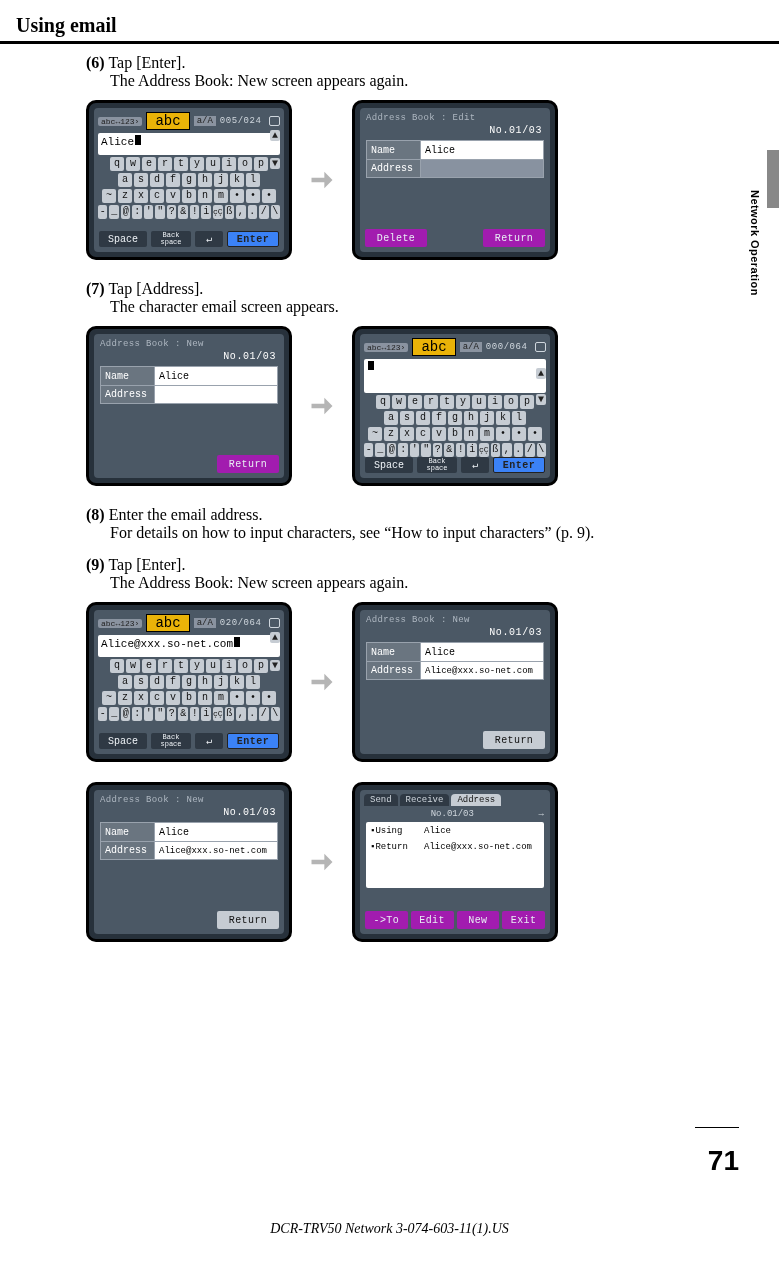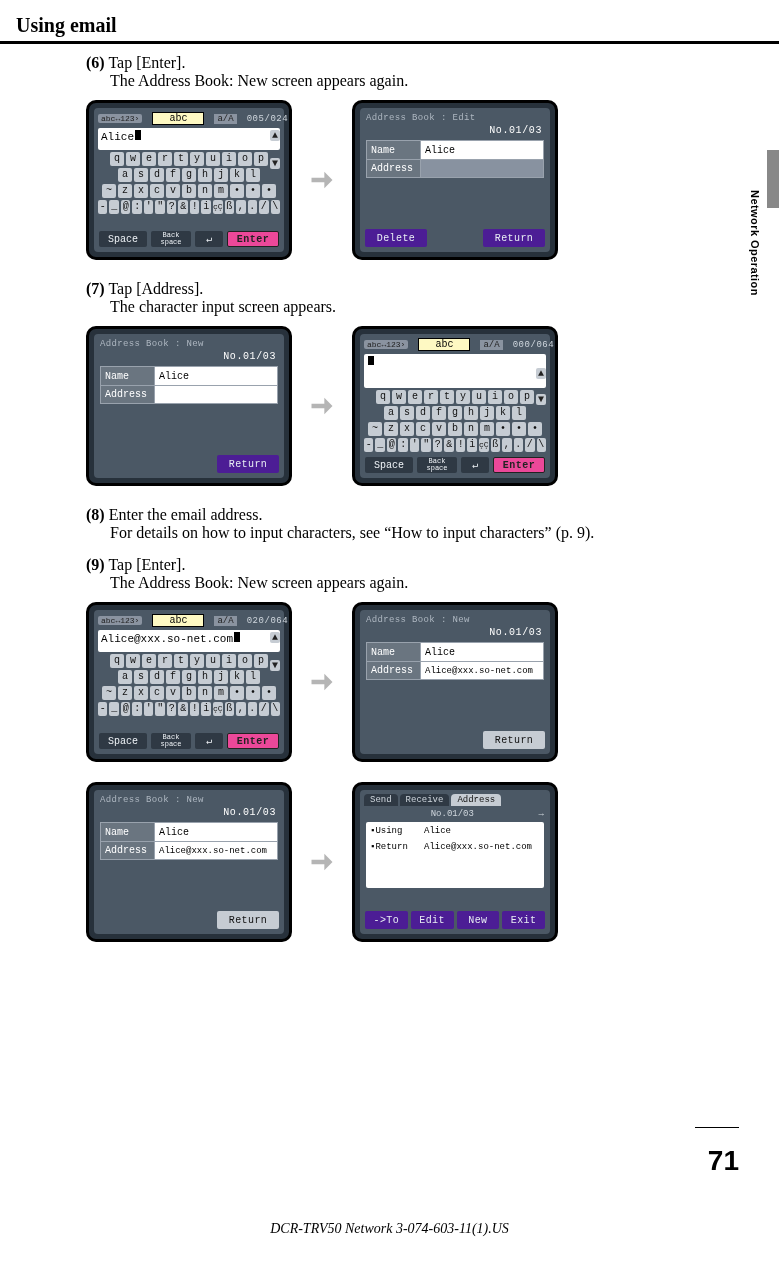--- a/index.html
+++ b/index.html
@@ -13,53 +13,53 @@
   .section-tab .label { position:absolute; right:18px; top:40px; width:16px; text-align:center; font-family:Arial,Helvetica,sans-serif; font-weight:700; font-size:11px; writing-mode:vertical-rl; letter-spacing:.04em; }
   .content { margin-left:46px; }
   .step-head { font-weight:700; }
   .step { margin-bottom:6px; }
   .figrow { display:flex; align-items:center; gap:16px; margin:10px 0 20px 0; }
   .arrow { color:#b5b5b5; }
   .arrow svg { width:28px; height:28px; display:block; }
   .device { border:3px solid #000; border-radius:10px; width:206px; height:160px; position:relative; background:#27313b; font-family:"Lucida Console","Courier New",monospace; color:#fff; overflow:hidden; }
   .device .inner { position:absolute; inset:5px; background:#4b5865; border-radius:4px; }
   
-  .kbtop { display:flex; align-items:center; gap:10px; padding:4px 4px 3px 4px; font-size:9px; color:#222; }
+  .kbtop { display:flex; align-items:center; gap:4px; padding:4px 4px 3px 4px; font-size:9px; color:#222; }
   .chip { background:#8a93a0; color:#222; border-radius:2px; padding:0 3px; font-size:8px; }
-  .chip2 { background:#fef9c3; color:#000; padding:0 16px; border:1px solid #000; font-size:10px; }
+  .chip2 { background:#eab308; color:#000; padding:0 8px; border:1px solid #000; font-size:14px; }
   .chip3 { background:#8a93a0; color:#222; padding:0 3px; font-size:9px; }
   .counter { margin-left:auto; color:#cfd6dd; font-size:9px; letter-spacing:.06em; }
   .corner-icon { width:12px; height:10px; border:1px solid #cfd6dd; border-radius:2px; margin-left:4px; position:relative; }
   .textarea { margin:0 4px; background:#fff; color:#000; height:22px; font-size:11px; padding:2px 3px; border-radius:2px; position:relative; }
   .textarea.tall { height:34px; }
   .caret { display:inline-block; width:6px; height:10px; background:#000; vertical-align:baseline; margin-left:1px; }
   .sidetri { position:absolute; right:4px; width:10px; font-size:10px; color:#222; background:#c6ccd3; text-align:center; border-radius:2px; }
   .sidetri.up { top:22px; }
   .sidetri.dn { top:50px; }
   .kbrows { padding:2px 4px 0 4px; }
   .krow { display:flex; gap:2px; justify-content:center; margin-bottom:2px; }
   .key { background:#c6ccd3; color:#111; font-size:10px; width:14px; height:14px; line-height:14px; text-align:center; border-radius:2px; }
   .key.sm { font-size:8px; }
   .bottomrow { position:absolute; left:5px; right:5px; bottom:5px; display:flex; gap:4px; align-items:center; }
   .bkey { background:#2f3944; color:#eef2f6; font-size:10px; height:16px; display:flex; align-items:center; justify-content:center; border-radius:2px; }
   .bkey.space { flex:0 0 48px; }
   .bkey.bs { flex:0 0 40px; font-size:8px; flex-direction:column; line-height:1; }
   .bkey.ret { flex:0 0 28px; }
-  .bkey.enter { margin-left:auto; width:54px; background:#ec4899; color:#222; border:1px solid #222; font-weight:700; letter-spacing:.05em; font-size:10px; }
+  .bkey.enter { margin-left:auto; width:54px; background:#3b82f6; color:#222; border:1px solid #222; font-weight:700; letter-spacing:.05em; font-size:10px; }
   
   .ab-title { font-size:9px; color:#aeb7c1; padding:5px 6px 0 6px; letter-spacing:.04em; }
   .ab-no { text-align:right; font-size:10px; color:#fff; padding:2px 8px 4px 0; letter-spacing:.06em; }
   .ab-table { margin:0 6px; border:1px solid #99a2ad; }
   .ab-row { display:flex; height:18px; border-top:1px solid #99a2ad; }
   .ab-row:first-child { border-top:none; }
   .ab-label { width:54px; background:#6a7580; color:#fff; font-size:10px; display:flex; align-items:center; padding-left:4px; border-right:1px solid #99a2ad; }
   .ab-val { flex:1; background:#fff; color:#000; font-size:10px; display:flex; align-items:center; padding-left:4px; }
   .ab-val.empty { background:#8892a0; }
   .ab-bottom { position:absolute; left:5px; right:5px; bottom:5px; display:flex; justify-content:space-between; }
-  .ab-btn { background:#4c1d95; color:#e8eef4; font-size:10px; height:18px; width:62px; display:flex; align-items:center; justify-content:center; border-radius:2px; letter-spacing:.04em; }
+  .ab-btn { background:#a21caf; color:#e8eef4; font-size:10px; height:18px; width:62px; display:flex; align-items:center; justify-content:center; border-radius:2px; letter-spacing:.04em; }
   .ab-btn.ret { background:#c6ccd3; color:#111; }
   
   .tabs { display:flex; gap:2px; padding:4px 4px 0 4px; }
   .tab { font-size:9px; padding:1px 6px; border-top-left-radius:4px; border-top-right-radius:4px; background:#2f3944; color:#cfd6dd; }
   .tab.active { background:#c6ccd3; color:#111; }
   .listbox { margin:0 6px; height:66px; background:#fff; color:#000; font-size:9px; padding:4px 4px; border-radius:2px; position:relative; }
   .no-bar { margin:3px 6px 3px 6px; display:flex; align-items:center; justify-content:space-between; font-size:9px; color:#cfd6dd; }
   .no-bar .tri { font-size:9px; }
   .lb-row { display:flex; gap:6px; }
   .lb-label { width:48px; }
@@ -190,21 +190,21 @@
             <div class="ab-btn">Delete</div>
             <div class="ab-btn">Return</div>
           </div>
         </div>
       </div>
     </div>
 
     <div class="step">
       <span class="step-head">(7)</span>
       <span>Tap [Address].</span><br>
-      <span style="margin-left:24px;display:inline-block;">The character input screen appears.</span>
+      <span style="margin-left:24px;display:inline-block;">The character email screen appears.</span>
     </div>
     <div class="figrow">
       <div class="device">
         <div class="inner">
           <div class="ab-title">Address Book : New</div>
           <div class="ab-no">No.01/03</div>
           <div class="ab-table">
             <div class="ab-row">
                 <div class="ab-label">Name</div>
                 <div class="ab-val">Alice</div>

